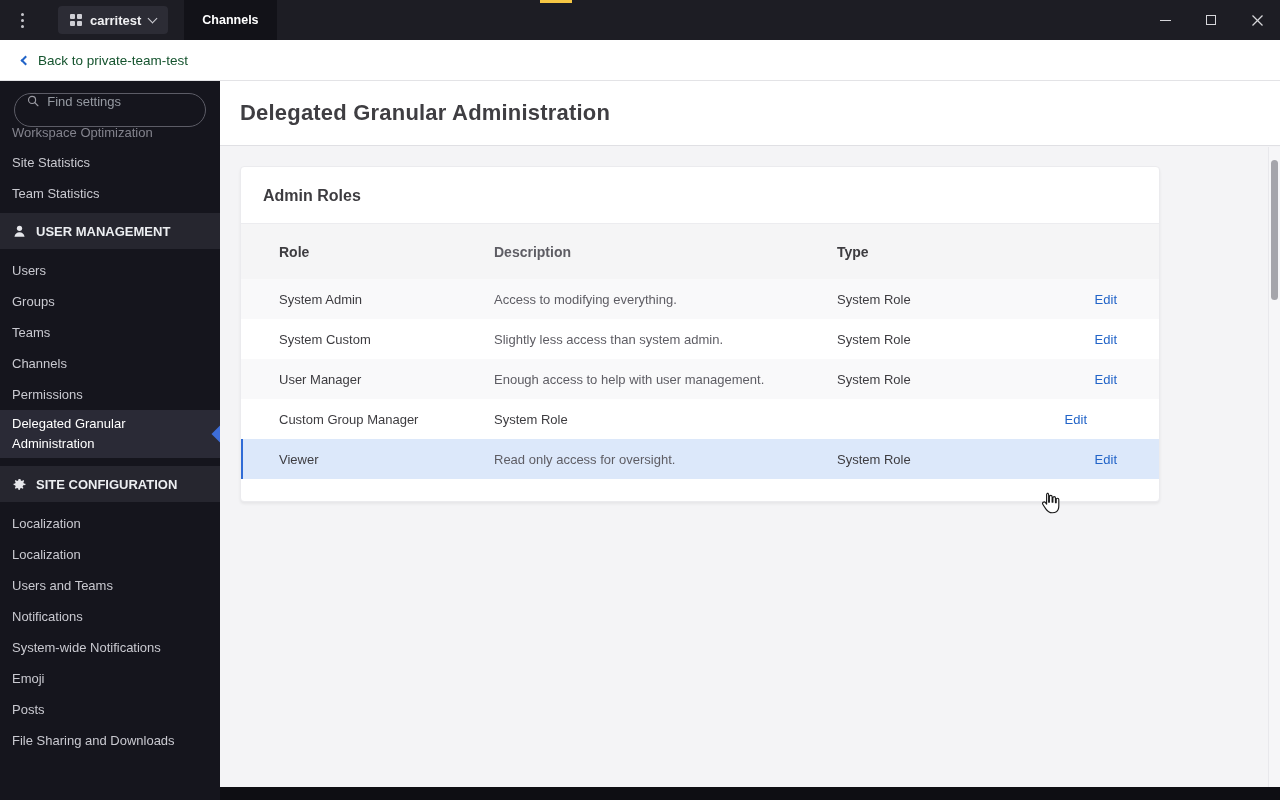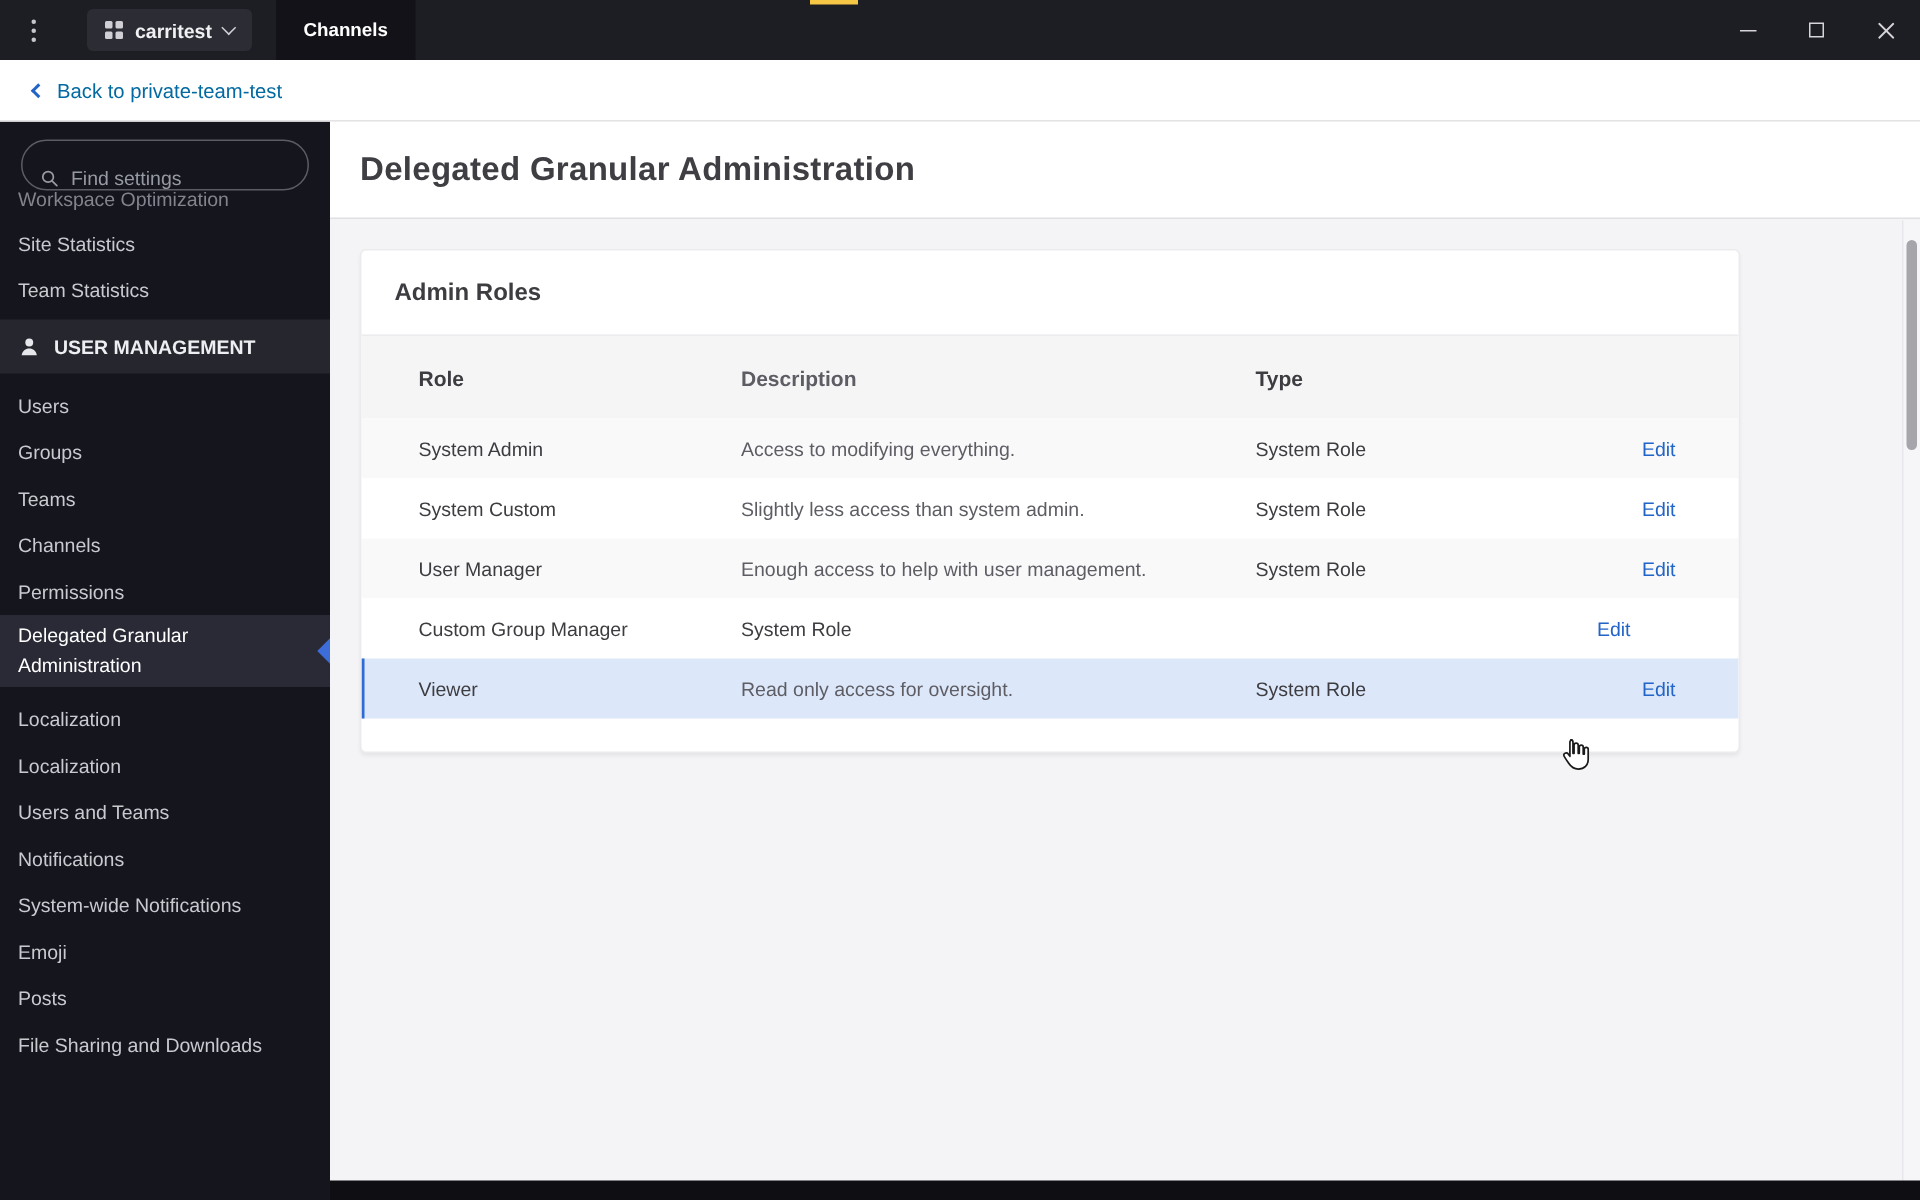--- a/index.html
+++ b/index.html
@@ -18,34 +18,34 @@
   .chev-down { width: 7px; height: 7px; border-right: 1.5px solid #cfcfd5; border-bottom: 1.5px solid #cfcfd5; transform: rotate(45deg); margin-top: -4px; }
   .tab { margin-left: 16px; height: 40px; padding: 0 18px; background: #121218; display: flex; align-items: center; font-size: 12.5px; font-weight: 700; color: #fff; cursor: pointer; }
   .win-controls { margin-left: auto; display: flex; height: 100%; }
   .wc { width: 46px; height: 100%; display: flex; align-items: center; justify-content: center; cursor: pointer; }
   .ic-min { width: 11px; height: 1px; background: #d6d6da; display: block; }
   .ic-max { width: 10px; height: 10px; border: 1px solid #d6d6da; display: block; }
   .top-sliver { position: absolute; left: 540px; top: 0; width: 32px; height: 3px; background: #f6c744; }
 
   
   .backbar { position: absolute; top: 40px; left: 0; width: 100%; height: 41px; background: #fff; border-bottom: 1px solid #e3e3e6; display: flex; align-items: center; z-index: 20; }
-  .back-link { margin-left: 22px; display: flex; align-items: center; gap: 9px; color: #0369a1; font-size: 13.5px; text-decoration: none; cursor: pointer; }
+  .back-link { margin-left: 22px; display: flex; align-items: center; gap: 9px; color: #14532d; font-size: 13.5px; text-decoration: none; cursor: pointer; }
   .chev-left { width: 7px; height: 7px; border-left: 2px solid #2264c8; border-bottom: 2px solid #2264c8; transform: rotate(45deg); }
 
   
   .sidebar { position: absolute; top: 81px; left: 0; width: 220px; height: 719px; background: #15151d; overflow: hidden; z-index: 10; }
   .sb-header { height: 66px; background: #23232b; display: flex; align-items: center; padding: 0 12px; gap: 10px; cursor: pointer; }
   .avatar { width: 40px; height: 40px; border-radius: 50%; overflow: hidden; flex: none; }
   .sb-title { color: #fff; font-size: 14px; font-weight: 700; }
   .sb-sub { color: #9fa0a8; font-size: 12px; margin-top: 3px; }
   .hamburger { margin-left: auto; display: flex; flex-direction: column; gap: 3px; cursor: pointer; }
   .hamburger i { width: 16px; height: 2px; background: #e6e6ea; border-radius: 1px; }
 
   .sb-search { position: relative; z-index: 2; background: #15151d; padding: 12px 14px 0; height: 46px; }
-  .search-pill { height: 34px; border: 1px solid #5c5c66; border-radius: 17px; display: flex; align-items: flex-end; padding: 0 12px; gap: 8px; }
+  .search-pill { height: 34px; border: 1px solid #5c5c66; border-radius: 17px; display: flex; align-items: flex-start; padding: 0 12px; gap: 8px; }
   .search-pill input { background: transparent; border: none; outline: none; color: #d0d0d6; font-size: 13px; width: 100%; font-family: inherit; }
   .search-pill input::placeholder { color: #969aa2; }
 
   .sb-nav { position: relative; z-index: 1; }
   .sb-item { height: 31px; display: flex; align-items: center; padding: 0 12px; color: #c9c9d0; font-size: 13px; cursor: pointer; }
   .sb-item.clipped { margin-top: -10px; height: 30px; color: #83838d; }
   .sb-section { height: 36px; margin-top: 4px; background: #26262f; display: flex; align-items: center; gap: 9px; padding: 0 12px; color: #eceef1; font-size: 13px; font-weight: 700; }
   .sb-section.second { margin-top: 8px; }
   .sec-icon { width: 15px; height: 15px; flex: none; }
   .sb-item.selected { background: #2a2a36; color: #fff; height: 48px; position: relative; line-height: 20px; padding-right: 26px; }
@@ -157,20 +157,26 @@
       <div class="sb-item">Users</div>
       <div class="sb-item">Groups</div>
       <div class="sb-item">Teams</div>
       <div class="sb-item">Channels</div>
       <div class="sb-item">Permissions</div>
       <div class="sb-item selected">
         <span>Delegated Granular Administration</span>
         <span class="sel-diamond"></span>
       </div>
 
+      <div class="sb-section second">
+        <svg class="sec-icon" viewBox="0 0 16 16">
+          <path d="M8 5.2A2.8 2.8 0 1 0 8 10.8 2.8 2.8 0 0 0 8 5.2zm6.4 3.4-.1-1.3-1.7-.4c-.1-.4-.3-.8-.5-1.2l.9-1.5-.9-.9-1.5.9c-.4-.2-.8-.4-1.2-.5l-.4-1.7H7l-.4 1.7c-.4.1-.8.3-1.2.5l-1.5-.9-.9.9.9 1.5c-.2.4-.4.8-.5 1.2l-1.7.4v1.2l1.7.4c.1.5.3.9.5 1.3l-.9 1.4.9.9 1.5-.9c.4.3.8.4 1.2.6l.4 1.7h1.2l.4-1.7c.5-.2.9-.3 1.3-.6l1.4.9.9-.9-.9-1.4c.3-.4.4-.8.6-1.3z" fill="#e6e7eb"></path>
+        </svg>
+        <span>SITE CONFIGURATION</span>
+      </div>
       <div class="items-gap"></div>
       <div class="sb-item">Localization</div>
       <div class="sb-item">Localization</div>
       <div class="sb-item">Users and Teams</div>
       <div class="sb-item">Notifications</div>
       <div class="sb-item">System-wide Notifications</div>
       <div class="sb-item">Emoji</div>
       <div class="sb-item">Posts</div>
       <div class="sb-item">File Sharing and Downloads</div>
     </nav>

